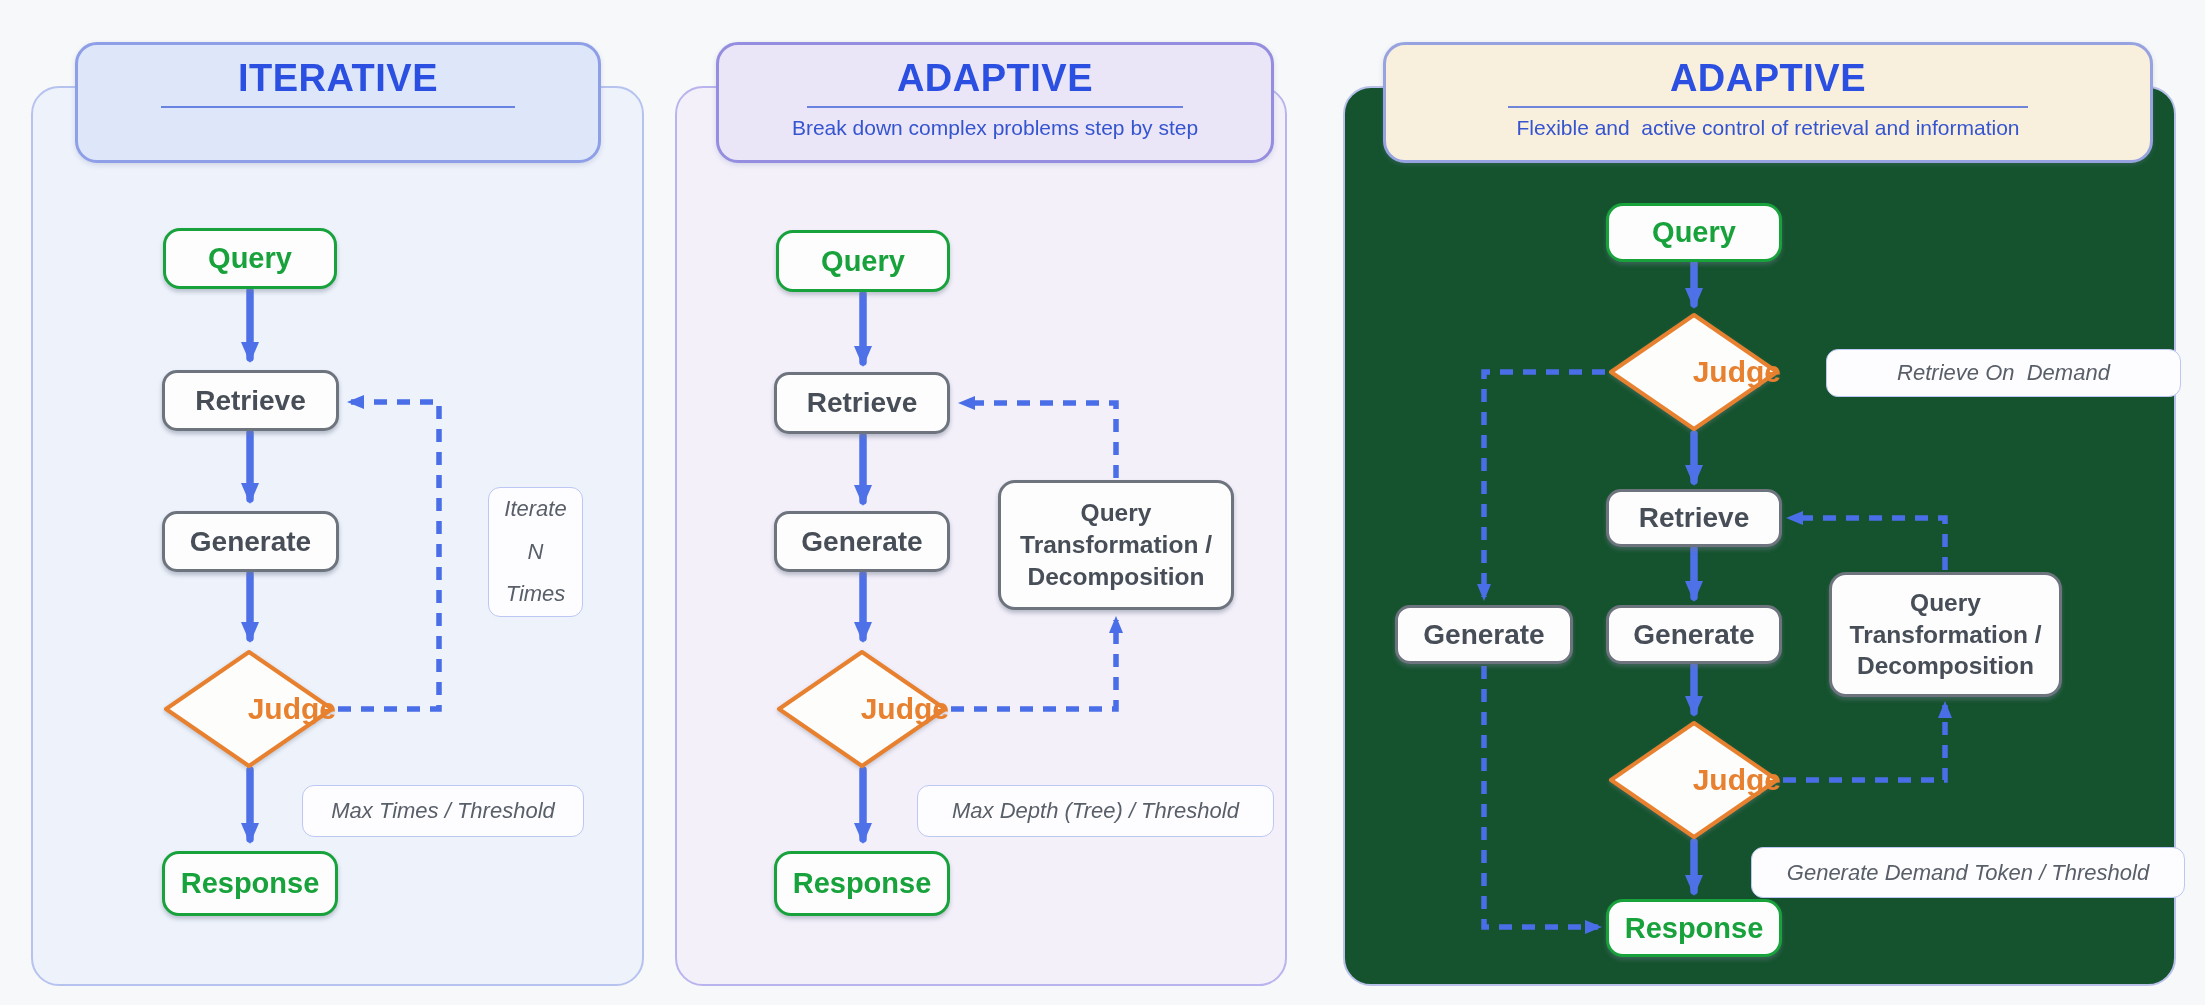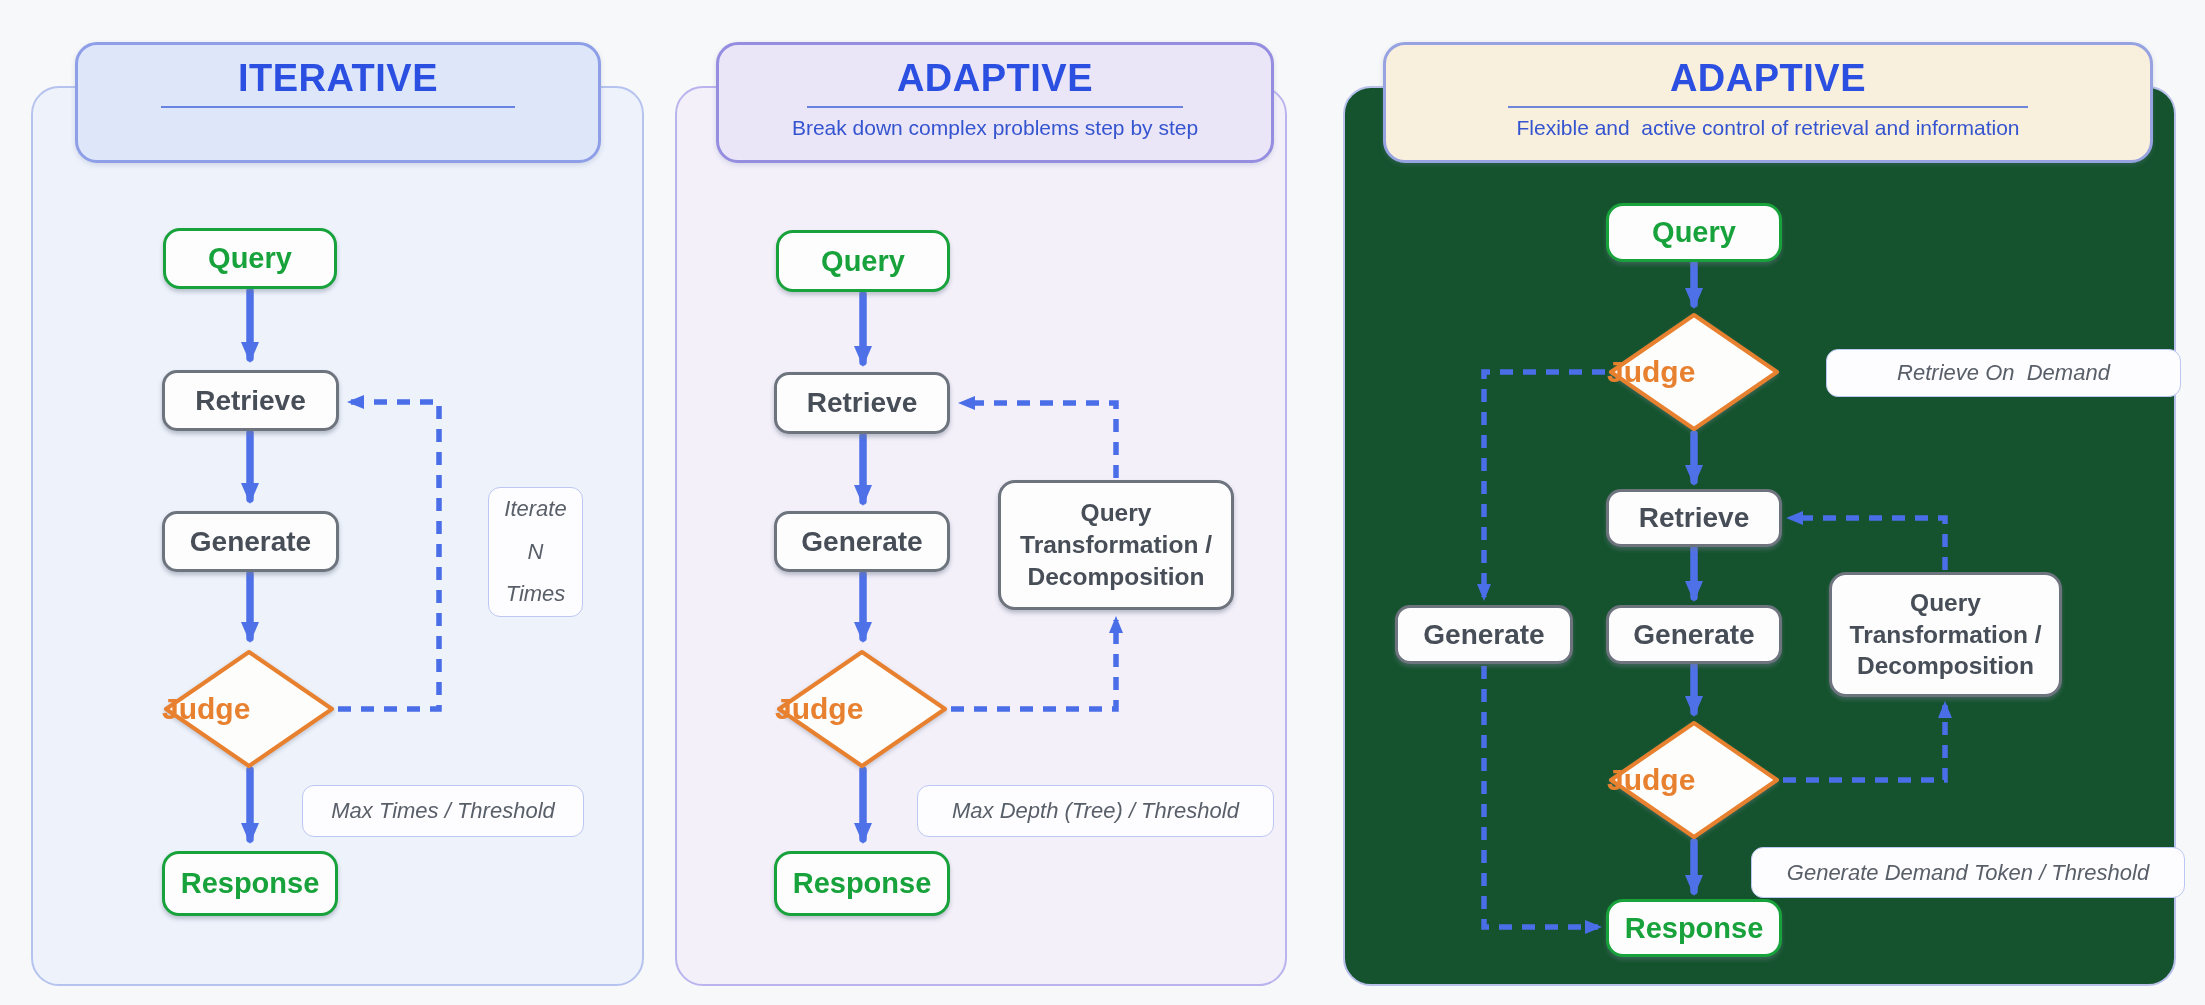--- a/index.html
+++ b/index.html
@@ -87,21 +87,21 @@
     background:#fdfdff;
     color:#595f69;font-style:italic;font-size:22px;font-weight:500;
     white-space:pre-wrap;
     box-shadow:none;
     margin-left:40px;
   }
   .lbl.multi{ line-height:1.95; white-space:pre-line; }
 
   .judge{
     position:absolute;z-index:3;
-    display:flex;align-items:center;justify-content:flex-start;
+    display:flex;align-items:center;justify-content:flex-end;
   }
   .judge svg{position:absolute;left:0;top:0;overflow:visible;
     filter:drop-shadow(0 2px 2px rgba(120,130,150,.4));}
   .judge polygon{fill:#fdfdfc;stroke:#e8812f;stroke-width:4;stroke-linejoin:round;}
   .judge span{position:relative;z-index:2;color:#e8812f;font-weight:700;font-size:30px;}
 </style>
 </head>
 <body>
 
 <svg width="0" height="0" style="position:absolute" aria-hidden="true">

